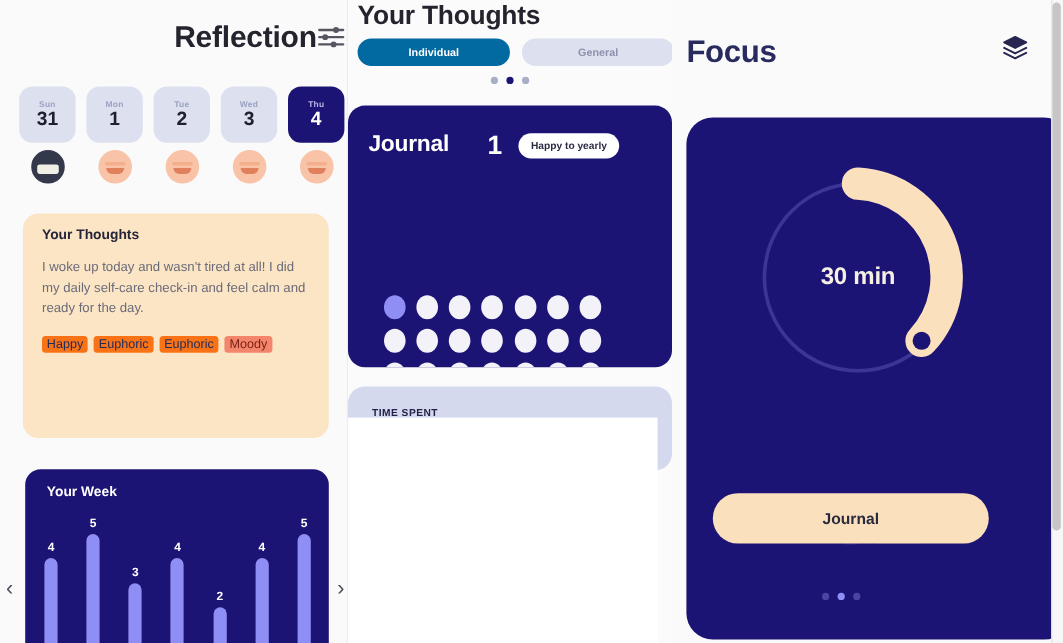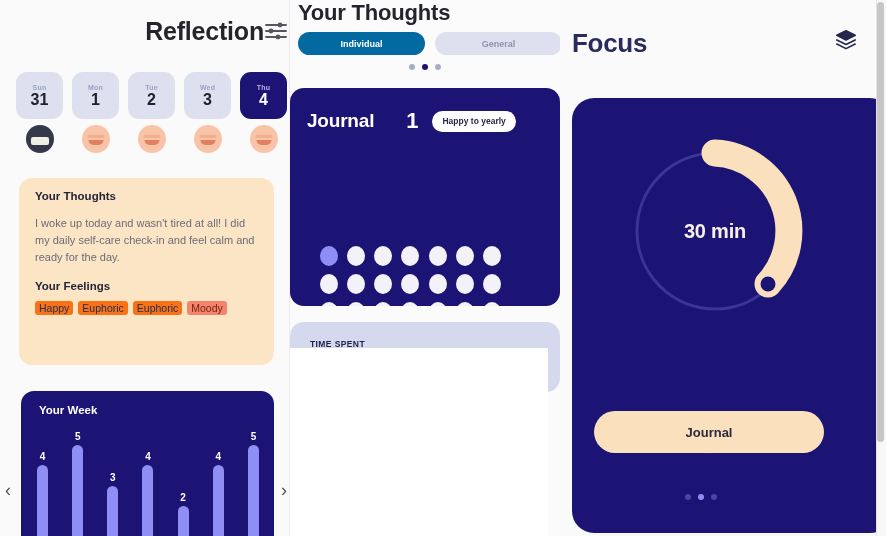--- a/index.html
+++ b/index.html
@@ -505,21 +505,20 @@
           <div class="mood-face"></div>
         </div>
       <div class="mood-wrap">
           <div class="mood-face"></div>
         </div>
     </div>
 
     <div class="thoughts-card">
       <div class="thoughts-title">Your Thoughts</div>
       <div class="thoughts-body">I woke up today and wasn't tired at all! I did my daily self-care check-in and feel calm and ready for the day.</div>
-      <div class="feelings-title">Your Feelings</div>
       <div class="tag-row">
         <span class="tag">Happy</span>
         <span class="tag">Euphoric</span>
         <span class="tag">Euphoric</span>
         <span class="tag moody">Moody</span>
       </div>
     </div>
 
     <div class="week-card">
       <div class="week-title">Your Week</div>

